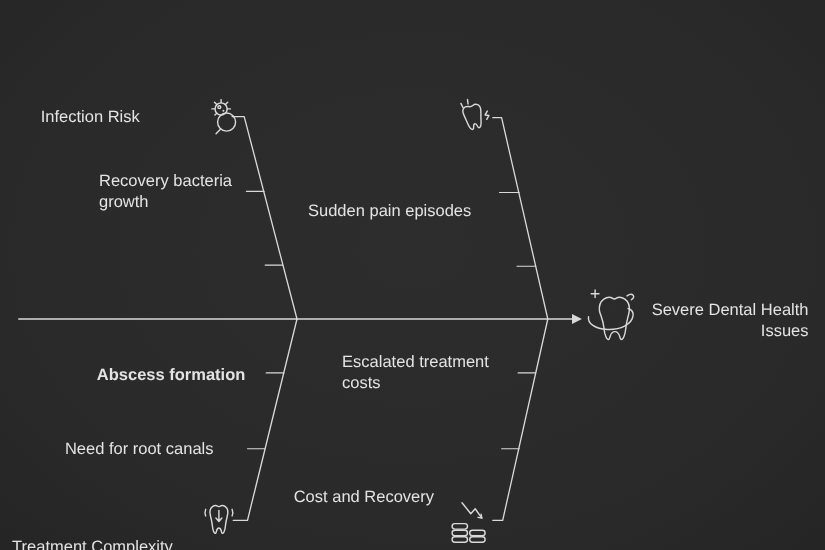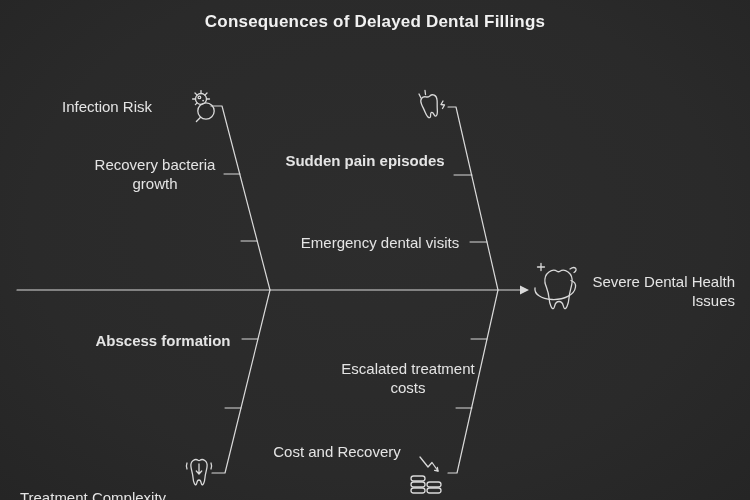--- a/index.html
+++ b/index.html
@@ -7,55 +7,54 @@
     position:relative;width:750px;height:500px;overflow:hidden;
     background:radial-gradient(ellipse at 50% 45%, #2d2d2d 0%, #2a2a2a 65%, #252525 100%);
     font-family:"Liberation Sans", sans-serif;color:#e5e5e5;
   }
   .title{
     position:absolute;left:0;right:0;top:12px;text-align:center;
     font-size:17px;font-weight:bold;color:#f1f1f1;letter-spacing:.2px;
   }
   .lines{position:absolute;left:0;top:0;}
   .lbl{position:absolute;font-size:15px;line-height:19px;color:#e4e4e4;}
-  .r{text-align:center;}
+  .r{text-align:left;}
   .l{text-align:right;}
   
   .lbl-infection{left:37px;top:97px;width:140px;}
   .lbl-emergency{left:263px;top:98px;width:140px;}
   .lbl-treatment{left:11px;top:488px;width:164px;}
   .lbl-cost{left:267px;top:442px;width:140px;}
   
   .it-bacteria{left:90px;top:155px;width:130px;}
   .it-inflammation{left:113px;top:222px;width:124px;}
-  .it-sudden{left:280px;top:151px;width:170px;font-weight:bold;}
+  .it-sudden{left:280px;top:182px;width:170px;}
   .it-visits{left:294px;top:233px;width:172px;}
   .it-abscess{left:88px;top:331px;width:150px;font-weight:bold;}
   .it-canals{left:59px;top:399px;width:160px;}
-  .it-escalated{left:337px;top:320px;width:142px;margin-top:39px;}
+  .it-escalated{left:311px;top:320px;width:142px;}
   .it-recovery{left:283px;top:399px;width:166px;}
   
   .lbl-effect{left:583px;top:272px;width:152px;}
   
   .icon{position:absolute;}
   .ic-infection{left:186px;top:90px;}
   .ic-emergency{left:410px;top:87px;}
   .ic-treatment{left:184px;top:454px;}
   .ic-cost{left:408px;top:450px;}
   .ic-effect{left:533px;top:257px;}
   .icon svg{display:block;}
   .icon *{stroke:#d9d9d9;stroke-width:1.3;fill:none;stroke-linecap:round;stroke-linejoin:round;}
   .icon .fdot{fill:#d9d9d9;stroke:none;}
 </style>
 </head>
 <body>
 
 <div class="canvas">
 
-  <div class="title">Consequences of Delayed Dental Fillings</div>
 
   <svg class="lines" width="750" height="500" viewBox="0 0 750 500">
     <g stroke="#d9d9d9" stroke-width="1.2" fill="none" stroke-linecap="round" stroke-linejoin="round">
       <path d="M17,290 H520"></path>
       <path d="M211,106 H222 L270,290"></path>
       <path d="M448,107 H456 L498,290"></path>
       <path d="M212,473 H225 L270,290"></path>
       <path d="M448,473 H457 L498,290"></path>
       <g stroke-width="1">
         <path d="M224,174 H240"></path>
@@ -70,22 +69,22 @@
     </g>
     <polygon points="520,285.5 529,290 520,294.5" fill="#d9d9d9"></polygon>
   </svg>
 
   <div class="lbl r lbl-infection">Infection Risk</div>
   <div class="lbl r lbl-treatment">Treatment Complexity</div>
   <div class="lbl r lbl-cost">Cost and Recovery</div>
 
   <div class="lbl r it-bacteria">Recovery bacteria growth</div>
   <div class="lbl r it-sudden">Sudden pain episodes</div>
-  <div class="lbl r it-visits">Emergency dental visits</div>
   <div class="lbl r it-abscess">Abscess formation</div>
+  <div class="lbl r it-canals">Need for root canals</div>
   <div class="lbl r it-escalated">Escalated treatment costs</div>
 
   <div class="lbl l lbl-effect">Severe Dental Health Issues</div>
 
   <div class="icon ic-infection">
     <svg width="36" height="36" viewBox="0 0 36 36">
       <circle cx="15" cy="9" r="5.5"></circle>
       <path d="M20.5,9 L23.5,9 M18.9,5.1 L21,3 M15,3.5 L15,0.6 M11.1,5.1 L9,3 M9.5,9 L6.6,9 M11.1,12.9 L9.4,14.6"></path>
       <circle cx="13.4" cy="7.4" r="1.3"></circle>
       <circle class="fdot" cx="17.1" cy="10.6" r="0.9"></circle>

